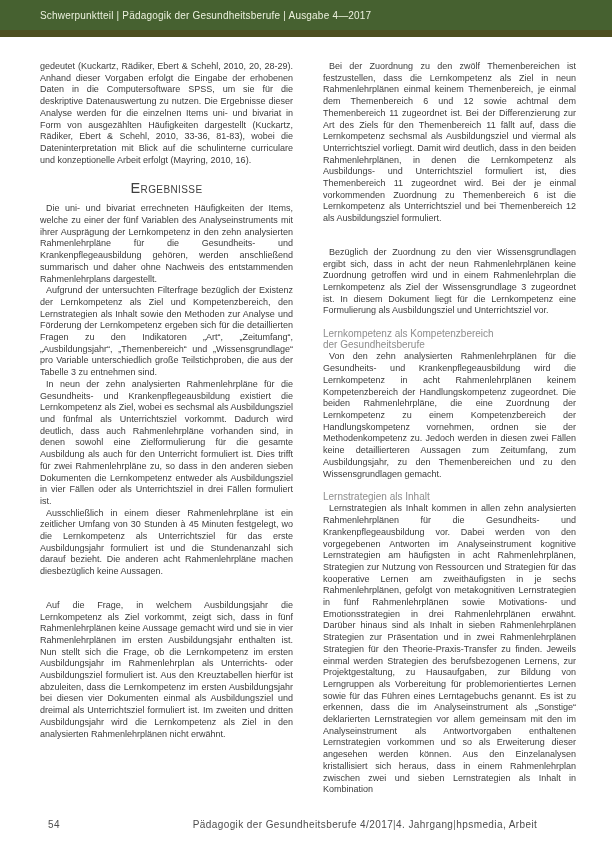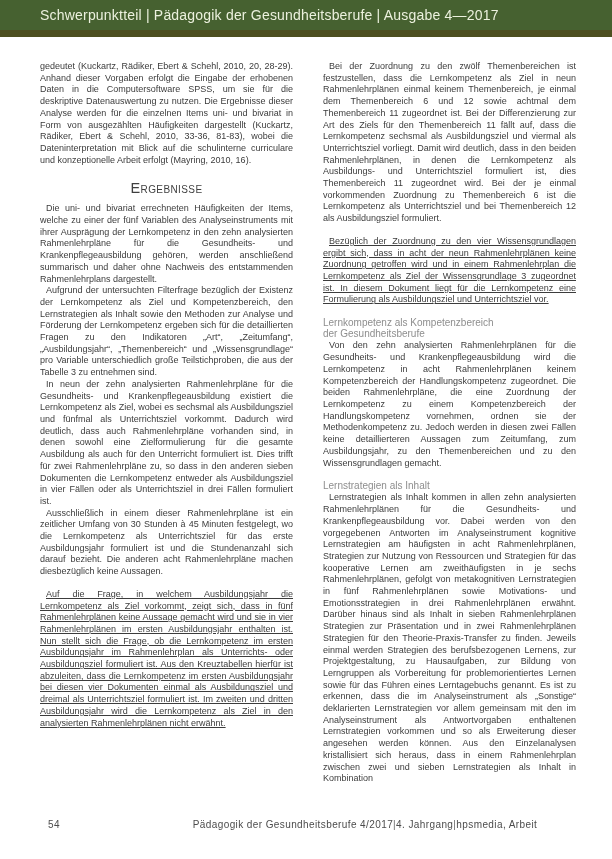--- a/index.html
+++ b/index.html
@@ -4,33 +4,33 @@
 <style>
   html, body { margin:0; padding:0; background:#fff; }
   .page {
     position:relative; width:612px; height:859px; background:#ffffff;
     overflow:hidden; font-family:"Liberation Sans", sans-serif;
   }
   .topbar {
     height:30px; background:#466130; display:flex; align-items:center;
     padding-left:40px; box-sizing:border-box;
   }
-  .topbar-title { color:#ecf1de; font-size:14px; letter-spacing:0.2px;text-align:center; }
+  .topbar-title { color:#ecf1de; font-size:10px; letter-spacing:0.2px;text-align:center; }
   .topbar-strip { height:7px; background:#4d4f20; }
 
   .columns {
     display:flex; gap:30px; padding:24px 36px 0 40px; box-sizing:border-box;
   }
   .col {
     width:256px; font-size:9px; line-height:11.7px; color:#3c3c3c;
     text-align:justify; hyphens:auto; -webkit-hyphens:auto;
   }
   .col p { margin:0; text-indent:6px; }
   .col p.noindent { text-indent:0; }
-  .col p.gap-before { margin-top:11px;text-decoration:underline; }
+  .col p.gap-before { margin-top:22px; }
 
   .section-heading {
     font-variant:small-caps; font-weight:400; font-size:14.5px; line-height:15px;
     letter-spacing:0.4px; color:#3f3f3f; margin:15px 0 7px 0; text-align:center;
   }
   .subheading {
     font-weight:400; font-size:10px; line-height:11.2px; color:#8e8e8e;
     margin:11px 0 1px 0; text-align:left;
   }
   .subheading span { display:block; }

